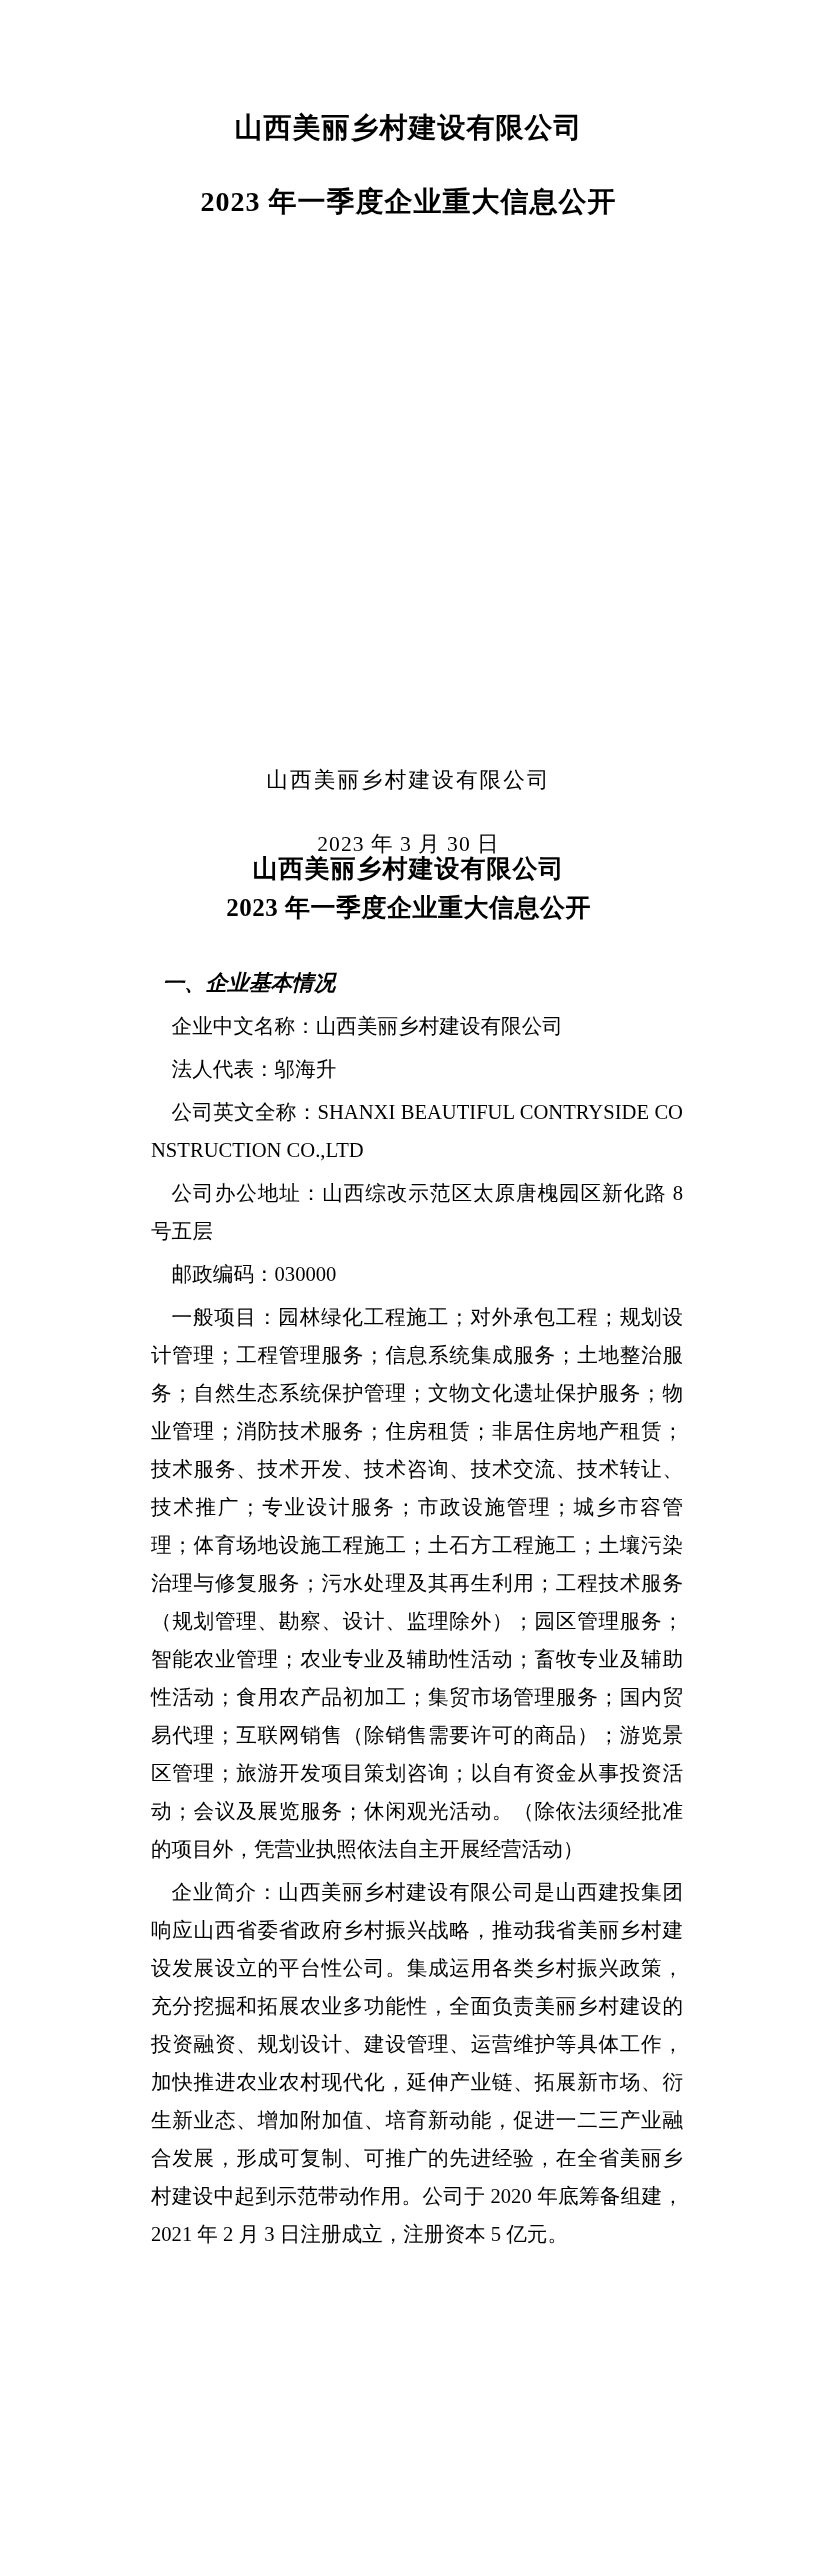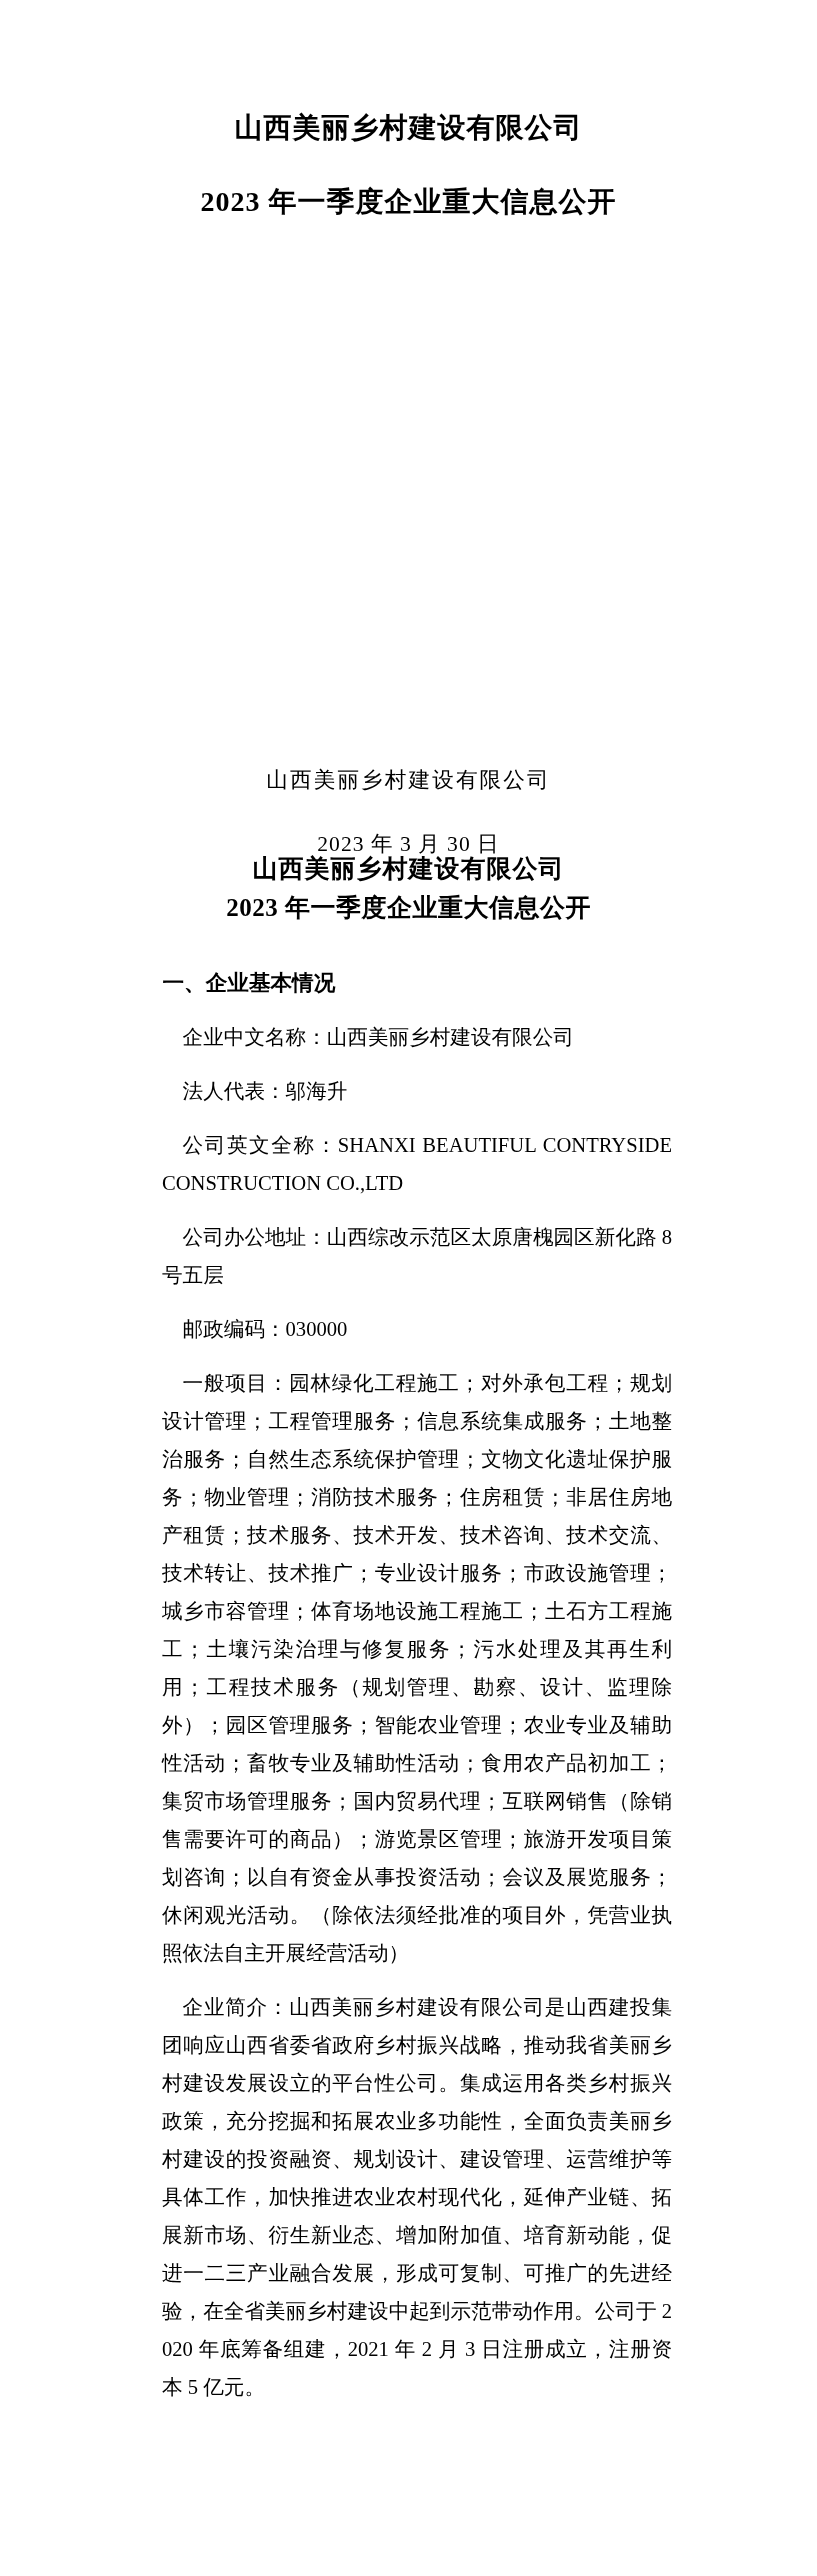--- a/index.html
+++ b/index.html
@@ -38,35 +38,36 @@
   .cover-bold1   { top: 854px; font-size: 25px; line-height: 30px; font-weight: bold; letter-spacing: 1px; }
   .cover-bold2   { top: 893px; font-size: 25px; line-height: 30px; font-weight: bold; letter-spacing: 0.5px; }
   
   .body-block {
     position: absolute;
     top: 964px;
     left: 146px;
     width: 542px;
   }
   .body-block p {
-    margin: 16px;
+    margin: 5px;
     font-size: 20.6px;
     line-height: 38px;
     text-align: justify;
     text-justify: inter-ideograph;
     text-indent: 20.6px;
     word-break: break-all;
   }
   .body-block h2 {
     margin: 0;
     font-size: 21.6px;
     line-height: 38px;
     font-weight: bold;
     text-indent: 16.5px;
     font-family: "Liberation Sans", "DejaVu Sans", sans-serif;
+    font-style: italic;
   }
 </style>
 </head>
 <body>
 
 <div class="page">
 
   <div class="doc-title t1">山西美丽乡村建设有限公司</div>
   <div class="doc-title t2">2023 年一季度企业重大信息公开</div>
 

